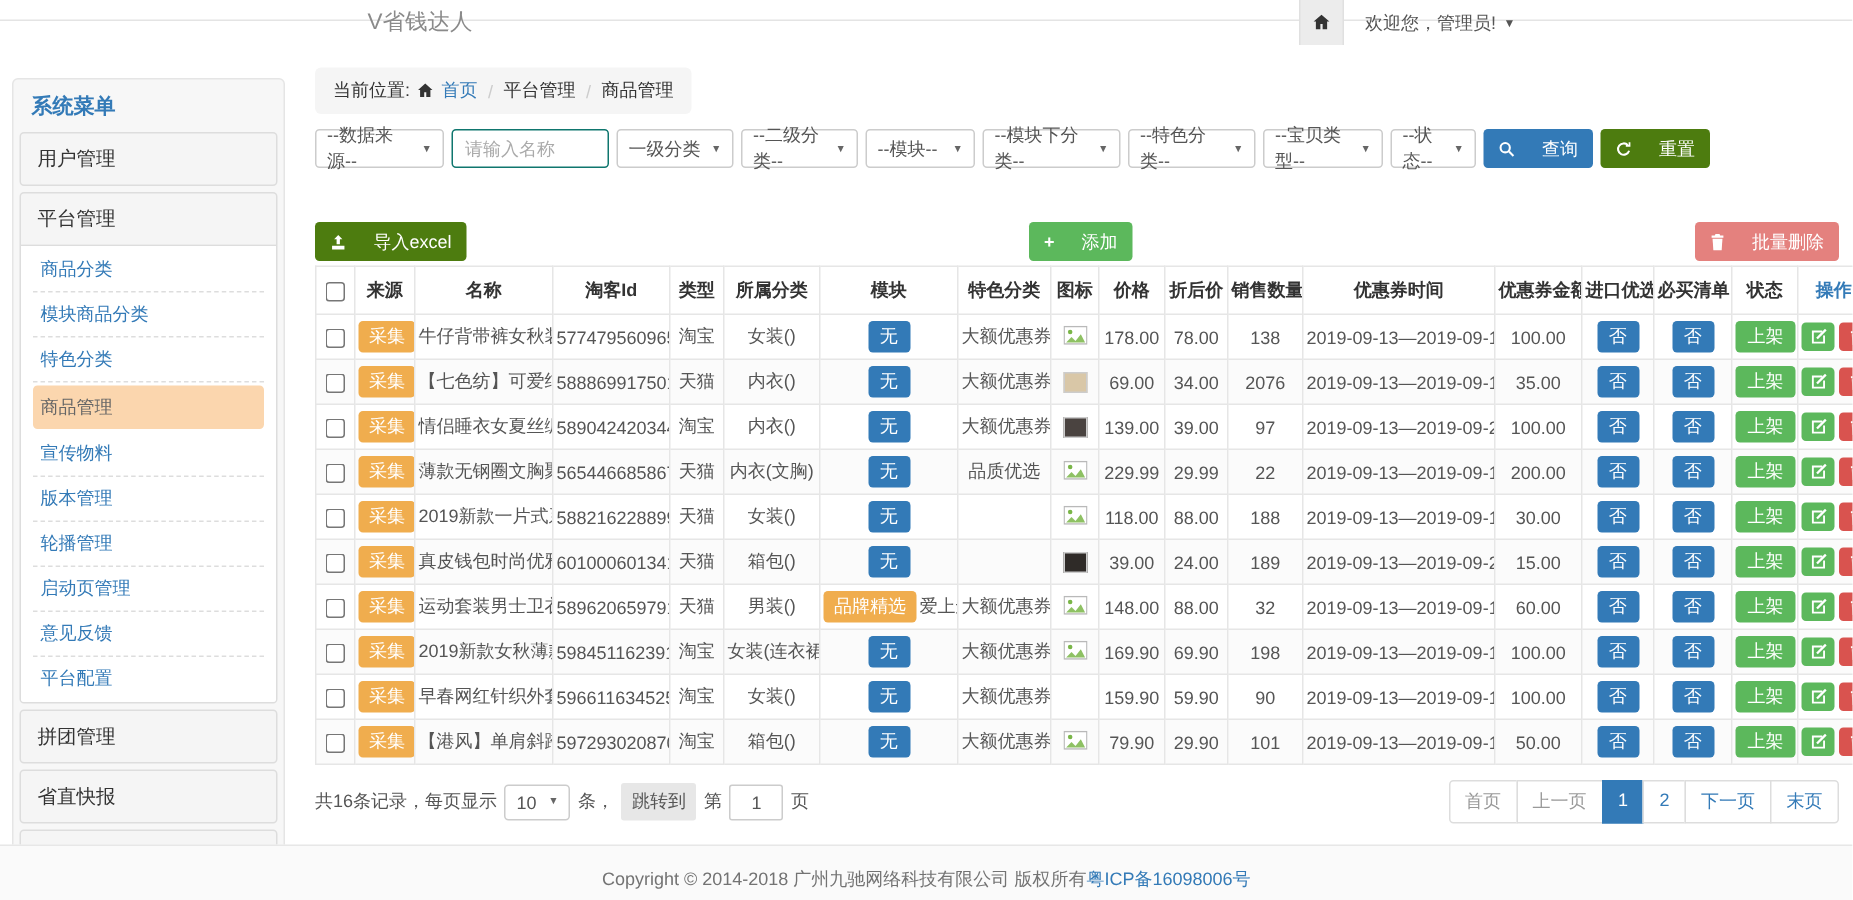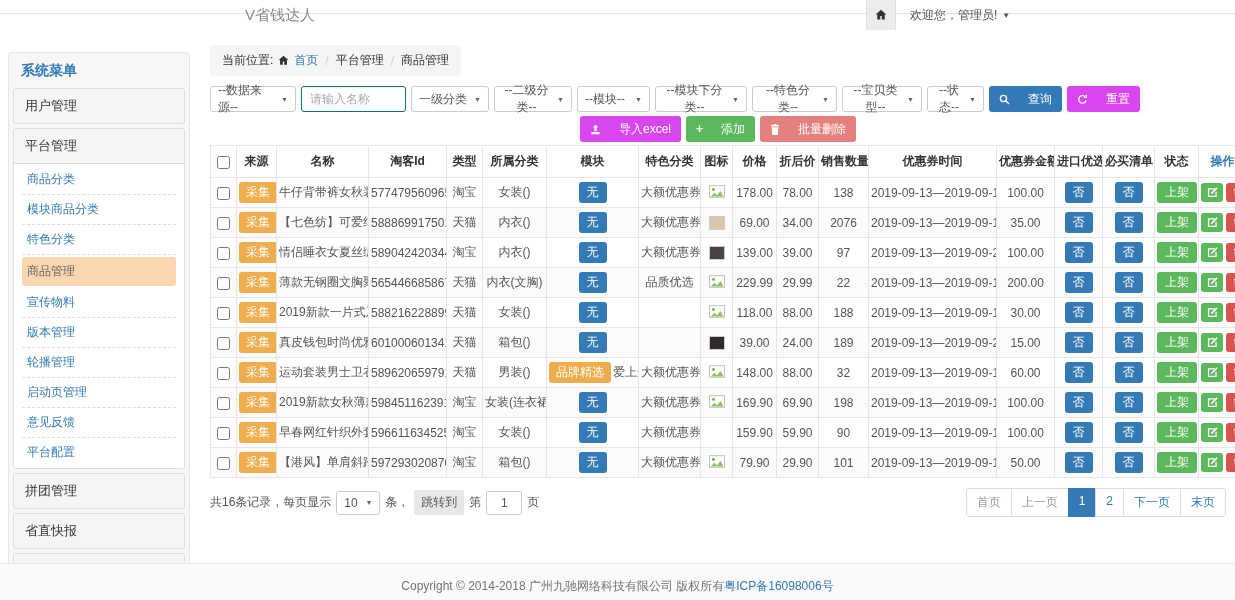--- a/index.html
+++ b/index.html
@@ -28,34 +28,34 @@
   .sub-item.active { background:#fbd6ae; border-radius:3px; color:#666; border-bottom:none; margin:2px 0; }
   
   .main { position:absolute; left:210px; top:30px; width:1016px; z-index:2; }
   .breadcrumb { display:inline-flex; align-items:center; gap:5px; background:#f5f5f5; border-radius:4px;
                 padding:7px 12px; font-size:12px; color:#333; margin-top:15px; }
   .breadcrumb .home-link { color:#337ab7; cursor:pointer; }
   .breadcrumb .sep { color:#ccc; margin:0 2px; }
   .bc-home-icon { color:#333; display:inline-flex; }
   
   .filters { display:flex; gap:5px; margin-top:10px; align-items:center; }
-  .selects-wrap { display:flex; gap:5px;text-align:center; }
+  .selects-wrap { display:flex; gap:5px; }
   .fselect { height:26px; border:1px solid #ccc; border-radius:3px; background:#fff; display:flex; align-items:center;
              justify-content:space-between; padding:0 7px; font-size:12px; color:#555; cursor:pointer; }
   .fselect .caret-down { font-size:7px; color:#666; margin-left:6px; }
   .finput { height:26px; border:1px solid #0f766e; border-radius:3px; padding:0 8px; font-size:12px; color:#14532d; width:105px; outline:none; }
   .finput::placeholder { color:#aaa; }
   .btn { height:26px; border:none; border-radius:3px; color:#fff; font-size:12px; padding:0 10px;
          display:inline-flex; align-items:center; gap:18px; cursor:pointer; white-space:nowrap; }
   .btn-primary { background:#337ab7; }
-  .btn-info { background:#d946ef; }
+  .btn-info { background:#4d7c0f; }
   .btn-success { background:#5cb85c; }
   .btn-danger-light { background:#e4817e; }
   
-  .actions { display:flex; justify-content:center; gap:5px; margin-top:4px; margin-bottom:3px; }
+  .actions { display:flex; justify-content:space-between; gap:5px; margin-top:36px; margin-bottom:3px; }
   
   table.grid { width:100%; border-collapse:collapse; table-layout:fixed; font-size:12px; }
   .grid th, .grid td { border:1px solid #e6e6e6; text-align:center; padding:4px 2px; color:#555;
                        overflow:hidden; white-space:nowrap; }
   .grid th { color:#333; font-weight:bold; padding:7px 2px; background:#fff; }
   .grid th.op { color:#337ab7; }
   .grid tbody tr:nth-child(even) { background:#fbfbfb; }
   .grid input[type=checkbox] { width:13px; height:13px; margin:0; vertical-align:middle; }
   .badge-orange { background:#f0ad4e; color:#fff; padding:2px 7px; border-radius:3px; display:inline-block; }
   .badge-blue   { background:#337ab7; color:#fff; padding:2px 8px; border-radius:3px; display:inline-block; cursor:pointer; }

